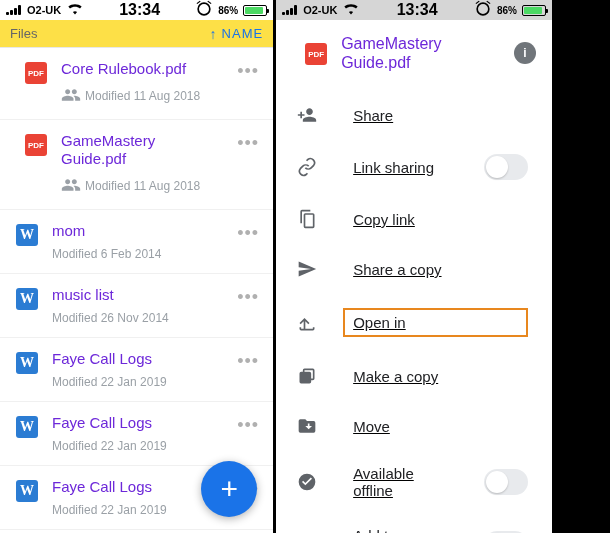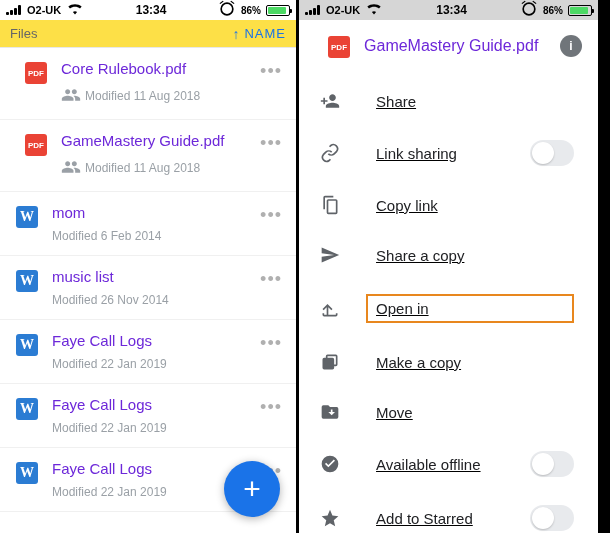--- a/index.html
+++ b/index.html
@@ -1,25 +1,25 @@
 <!DOCTYPE html>
 <html><head>
 <meta charset="utf-8">
 <style>
   * { box-sizing: border-box; margin: 0; padding: 0; }
   html, body { width: 610px; height: 533px; font-family: -apple-system, Helvetica, Arial, sans-serif; background:#000; overflow:hidden; }
-  .wrap { display:flex; width:598px; height:533px;border-radius:15px; }
+  .wrap { display:flex; width:552px; height:533px;border-radius:15px; }
   .phone { height:533px; background:#fff; position:relative; overflow:hidden; }
   .phone-left { width:302px; }
   .phone-right { width:305px; margin-left:3px; }
 
   
   .status { height:20px; display:flex; align-items:center; justify-content:space-between; font-size:11px; font-weight:600; padding:0 6px; }
   .status-left, .status-right { display:flex; align-items:center; gap:4px; }
-  .status .time { font-size:12px; font-weight:700; }
+  .status .time { font-size:16px; font-weight:700; }
   .grey { background:#d6d6d6; }
 
   .signal { width:17px; height:10px; position:relative; }
   .signal span { position:absolute; bottom:0; width:3px; background:#000; border-radius:1px;}
   .signal span:nth-child(1){left:0;height:3px;}
   .signal span:nth-child(2){left:4px;height:5px;}
   .signal span:nth-child(3){left:8px;height:7px;}
   .signal span:nth-child(4){left:12px;height:10px;}
   .wifi { font-size:12px; }
   .alarm { font-size:12px; }

